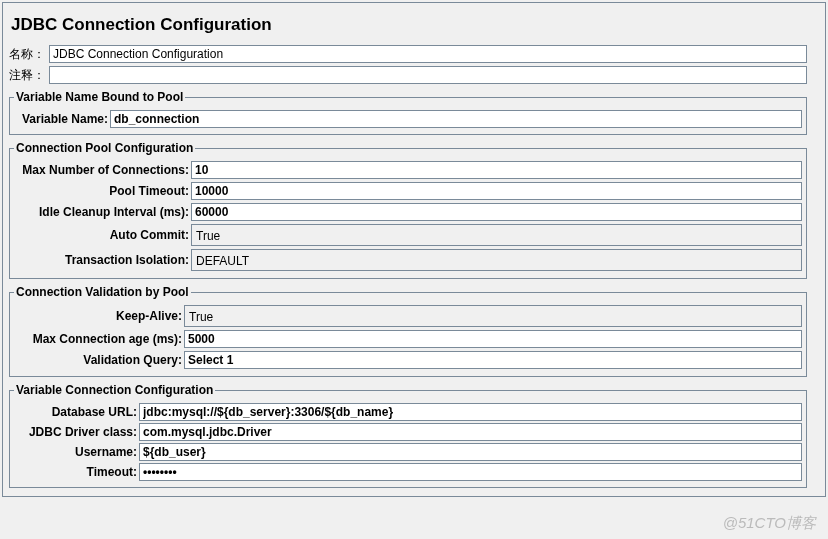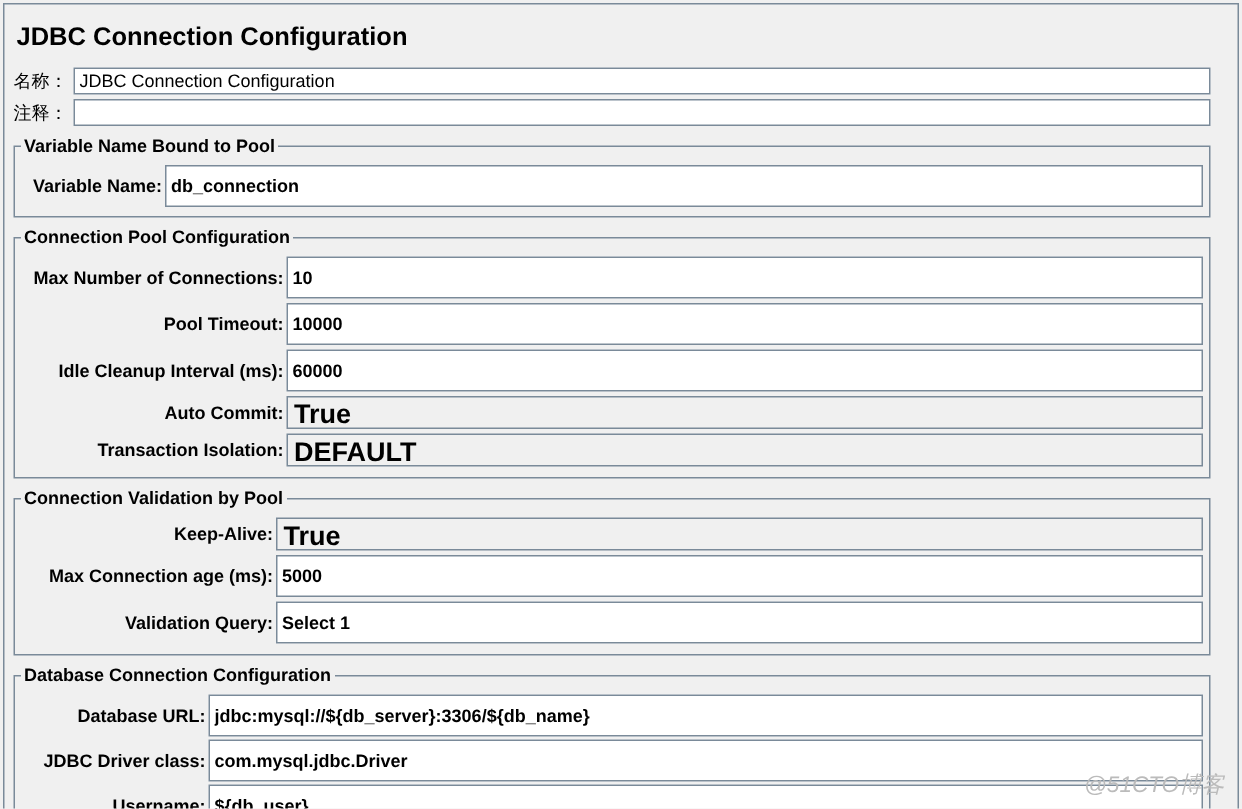--- a/index.html
+++ b/index.html
@@ -60,36 +60,36 @@
     margin: 2px 0;
   }
   .frow .flabel {
     text-align: right;
     padding-right: 2px;
     white-space: nowrap;
     font-weight: bold;
   }
   .frow .finput {
     flex: 1;
-    height: 28px;
+    height: 18px;
     border: 1px solid #7a8a99;
     background: #fff;
     font-size: 12px;
     font-weight: bold;
     padding: 1px 3px;
     line-height: 16px;
     font-family: inherit;
   }
   .frow .freadonly {
     flex: 1;
     height: 22px;
     border: 1px solid #7a8a99;
     background: #f0f0f0;
-    font-size: 18px;
-    font-weight: bold;
+    font-size: 12px;
+    font-weight: normal;
     padding: 3px 4px;
     line-height: 16px;
   }
   
   .g-var .flabel { width: 96px; }
   .g-pool .flabel { width: 177px; }
   .g-valid .flabel { width: 170px; }
   .g-db .flabel { width: 125px; }
   .g-pool .frow, .g-valid .frow { margin: 2px 0 3px 0; }
   .watermark {
@@ -160,21 +160,21 @@
       <div class="flabel">Max Connection age (ms):</div>
       <input class="finput" type="text" value="5000" style="">
     </div>
     <div class="frow">
       <div class="flabel">Validation Query:</div>
       <input class="finput" type="text" value="Select 1" style="">
     </div>
   </fieldset>
 
   <fieldset class="g-db">
-    <legend>Database Connection Configuration</legend>
+    <legend>Variable Connection Configuration</legend>
     <div class="frow">
       <div class="flabel">Database URL:</div>
       <input class="finput" type="text" value="jdbc:mysql://${db_server}:3306/${db_name}" style="">
     </div>
     <div class="frow">
       <div class="flabel">JDBC Driver class:</div>
       <input class="finput" type="text" value="com.mysql.jdbc.Driver" style="">
     </div>
     <div class="frow">
       <div class="flabel">Username:</div>

